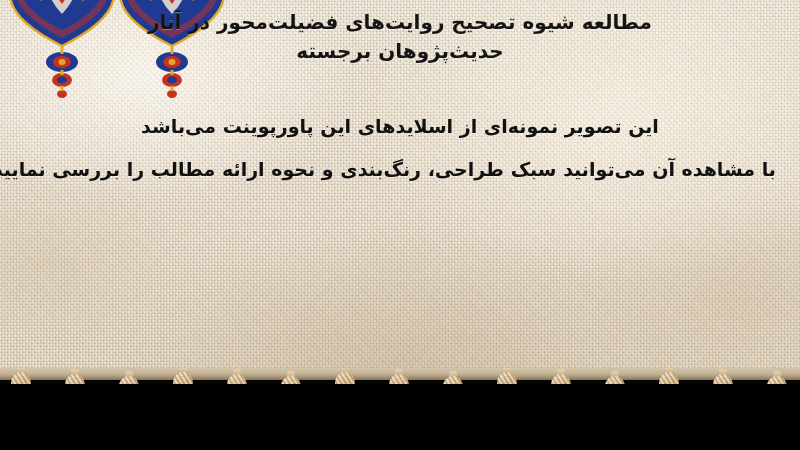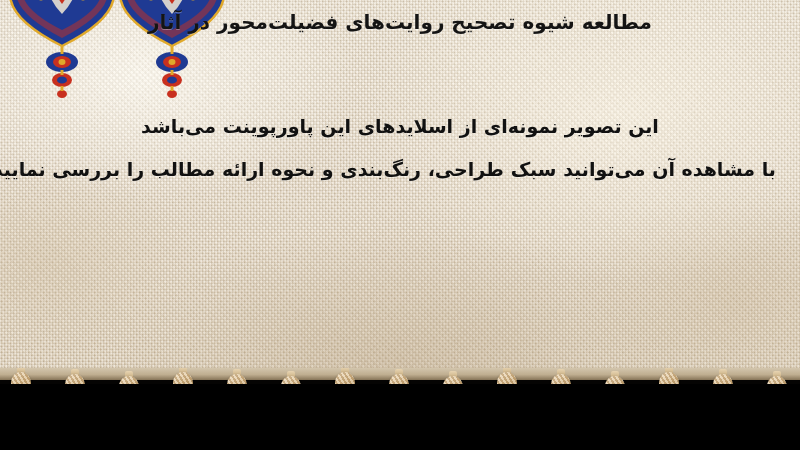--- a/index.html
+++ b/index.html
@@ -239,20 +239,21 @@
       <ellipse cx="54" cy="130" rx="5" ry="3.6" fill="#1f3a93"></ellipse>
       <ellipse cx="54" cy="144" rx="5" ry="4" fill="#c8301f"></ellipse>
       <rect x="52.5" y="96" width="3" height="8" fill="#e0a92b"></rect>
       <rect x="52.5" y="120" width="3" height="5" fill="#e0a92b"></rect>
       <rect x="52.5" y="136" width="3" height="5" fill="#e0a92b"></rect>
     </g>
   </svg>
 
   <div class="title-block">
     <div class="title-line">مطالعه شیوه تصحیح روایت‌های فضیلت‌محور در آثار</div>
+    <div class="title-line">حدیث‌پژوهان برجسته</div>
   </div>
 
   <div class="body-block">
     <div class="body-line">این تصویر نمونه‌ای از اسلایدهای این پاورپوینت می‌باشد</div>
     <div class="body-line">با مشاهده آن می‌توانید سبک طراحی، رنگ‌بندی و نحوه ارائه مطالب را بررسی نمایید</div>
   </div>
 
   <div class="fringe-band">
     <div class="fringe-edge"></div>
     <div id="tassel-row">

